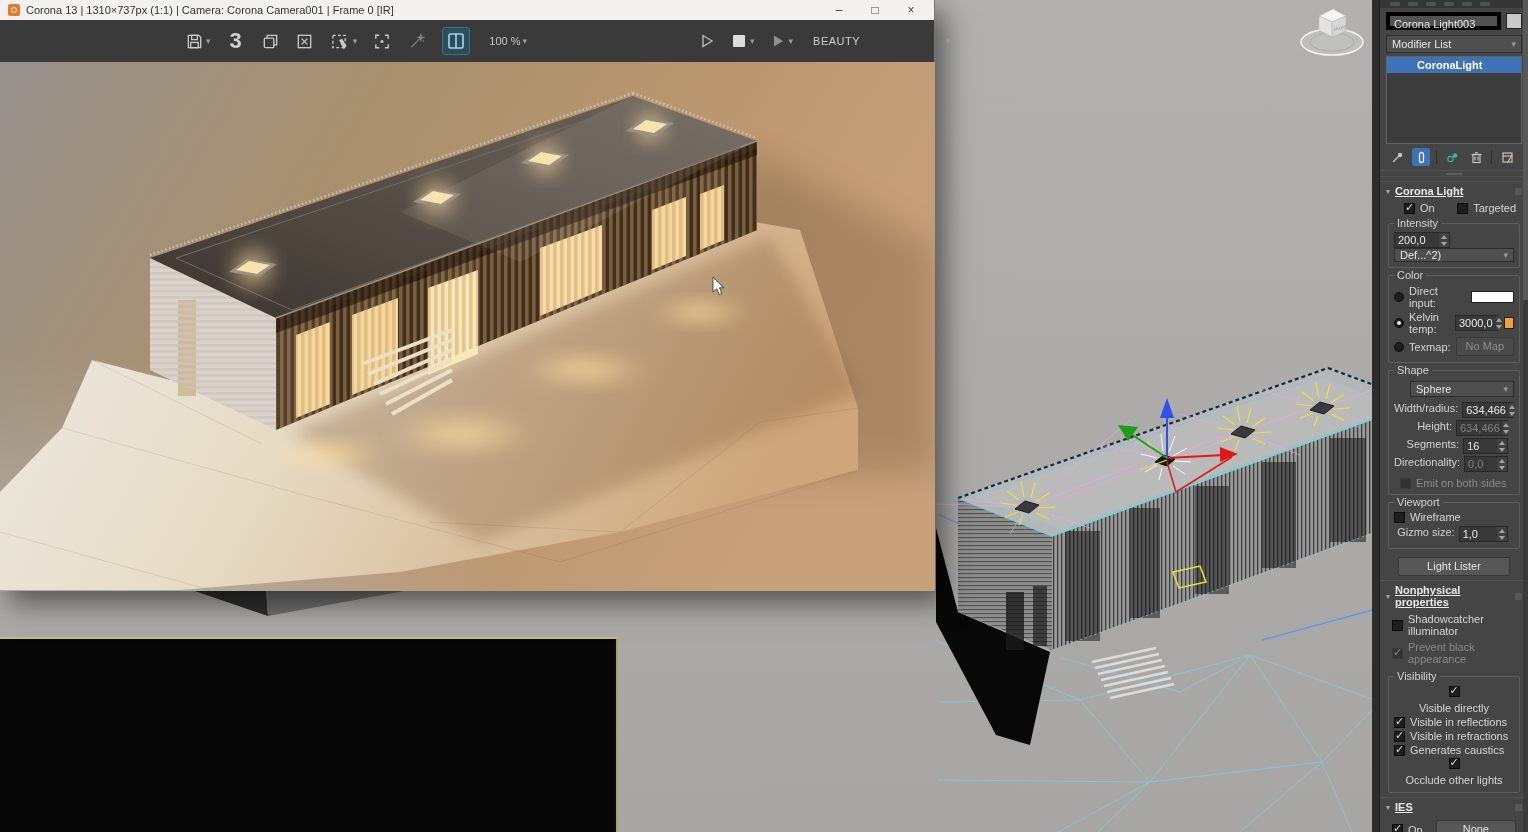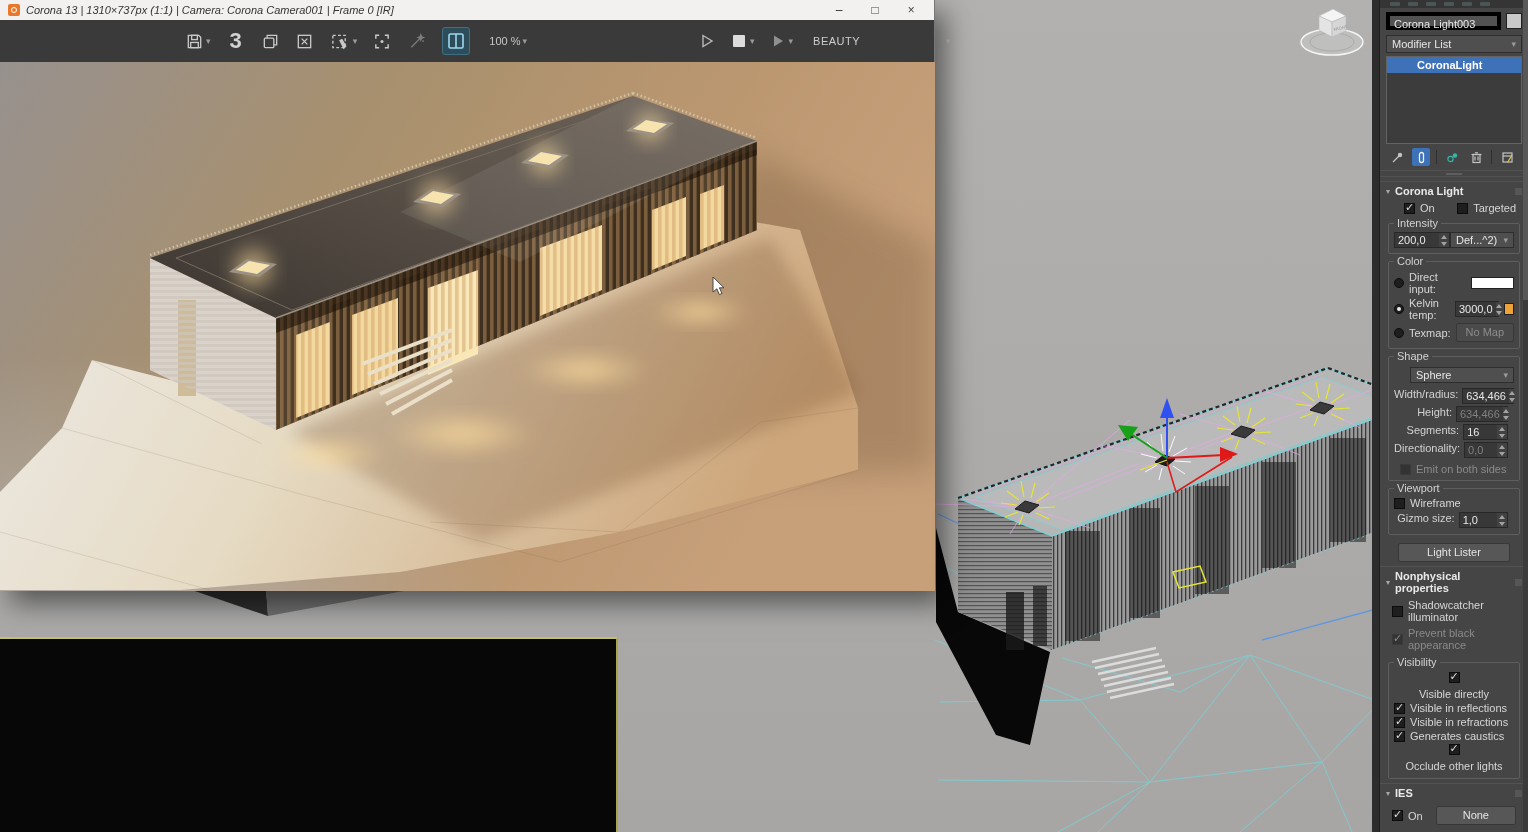--- a/index.html
+++ b/index.html
@@ -7,21 +7,21 @@
   *{box-sizing:border-box;}
   
   #base-svg{position:absolute;left:0;top:0;}
   #panel-divider{position:absolute;left:1372px;top:0;width:8px;height:832px;background:#2d2d2d;border-right:1px solid #1f1f1f;}
   
   #vp-black{position:absolute;left:0;top:637px;width:618px;height:195px;background:#070707;
     border-top:2px solid #c6c06a;border-right:2px solid #aaa44f;}
   
   #vfb{position:absolute;left:0;top:0;width:935px;height:591px;background:#3a3a3a;
     box-shadow:10px 12px 26px rgba(0,0,0,.5);border-right:1px solid #777;}
-  #vfb-titlebar{height:20px;background:#f2f1f0;display:flex;align-items:center;padding:0 8px;gap:6px;font-style:italic;}
+  #vfb-titlebar{height:20px;background:#f2f1f0;display:flex;align-items:center;padding:0 8px;gap:6px;}
   #vfb-app-icon{width:12px;height:12px;background:#e8792c;border-radius:2px;position:relative;flex:0 0 auto;}
   #vfb-app-icon::after{content:"";position:absolute;left:3px;top:3px;width:4px;height:4px;border:1px solid #fff;border-radius:50%;}
   #vfb-title{font-size:11px;color:#333;flex:1;white-space:nowrap;overflow:hidden;}
   .winctl{font-size:12px;color:#444;width:30px;text-align:center;cursor:default;}
   #vfb-toolbar{height:42px;background:#3a3a3a;display:flex;align-items:center;position:relative;padding-left:185px;gap:15px;}
   .tbtn{display:flex;align-items:center;color:#c9c9c9;}
   .tbtn svg{display:block;}
   .caret{font-size:9px;color:#9a9a9a;margin-left:2px;}
   #tb-number{font-size:22px;font-weight:bold;color:#d2d2d2;margin:0 4px;}
   .tool-active{background:#2e4d5b;border:1px solid #417084;border-radius:3px;padding:3px;}
@@ -47,21 +47,21 @@
   #stack{margin:2px 6px;height:88px;background:#3c3c3c;border:1px solid #636363;}
   #stack .sel{height:16px;background:#3d71b8;color:#fff;font-weight:bold;padding-left:30px;line-height:16px;}
   #stack-tools{display:flex;align-items:center;gap:6px;padding:3px 8px;height:22px;}
   #stack-tools .sep{width:1px;height:14px;background:#2e2e2e;}
   .stool{width:18px;height:18px;display:flex;align-items:center;justify-content:center;border-radius:2px;}
   .stool.active{background:#3d71b8;}
   #splitter{height:7px;display:flex;align-items:center;justify-content:center;border-top:1px solid #515151;border-bottom:1px solid #515151;margin:2px 0;}
   #splitter i{width:16px;height:2px;background:#5e5e5e;}
   .rollout{display:flex;align-items:center;gap:5px;padding:3px 6px;margin-top:4px;border-top:1px solid #525252;}
   .rollout .arr{color:#a8a8a8;font-size:8px;}
-  .rollout .rtitle{font-weight:bold;color:#e8e8e8;}
+  .rollout .rtitle{font-weight:bold;color:#e8e8e8;text-decoration:underline;}
   .rollout .sticky{margin-left:auto;width:7px;height:7px;background:#565656;}
   .prow{display:flex;align-items:center;gap:5px;padding:2px 12px;}
   .prow .gap{width:26px;}
   .cb{width:11px;height:11px;background:#1e1e1e;border:1px solid #0c0c0c;position:relative;flex:0 0 auto;}
   .cb.checked::after{content:"✓";position:absolute;left:0px;top:-3px;color:#dedede;font-size:11px;}
   .cb.dis{border-color:#3a3a3a;background:#333;}
   .cb.dis::after{color:#8a8a8a;}
   .dis-t{color:#8a8a8a;}
   .radio{width:10px;height:10px;border-radius:50%;background:#1e1e1e;border:1px solid #0c0c0c;position:relative;flex:0 0 auto;}
   .radio.sel::after{content:"";position:absolute;left:2px;top:2px;width:4px;height:4px;border-radius:50%;background:#e8e8e8;}
@@ -566,21 +566,21 @@
     <span class="gap" style="width:12px"></span>
     <span class="cb checked"></span>
     <span>On</span>
     <span style="width:22px"></span>
     <span class="cb"></span>
     <span>Targeted</span>
   </div>
 
   <div class="group">
     <span class="glabel">Intensity</span>
-    <div style="display:flex;">
+    <div style="display:flex;flex-direction:column;">
       <div class="spin" style="width:56px">
         <span class="val">200,0</span>
         <span class="arrows">
             <i class="au"></i>
             <i class="ad"></i>
           </span>
       </div>
       <div class="dd" style="flex:1;height:16px">
         <span class="t">Def...^2)</span>
         <span class="caret">▾</span>

